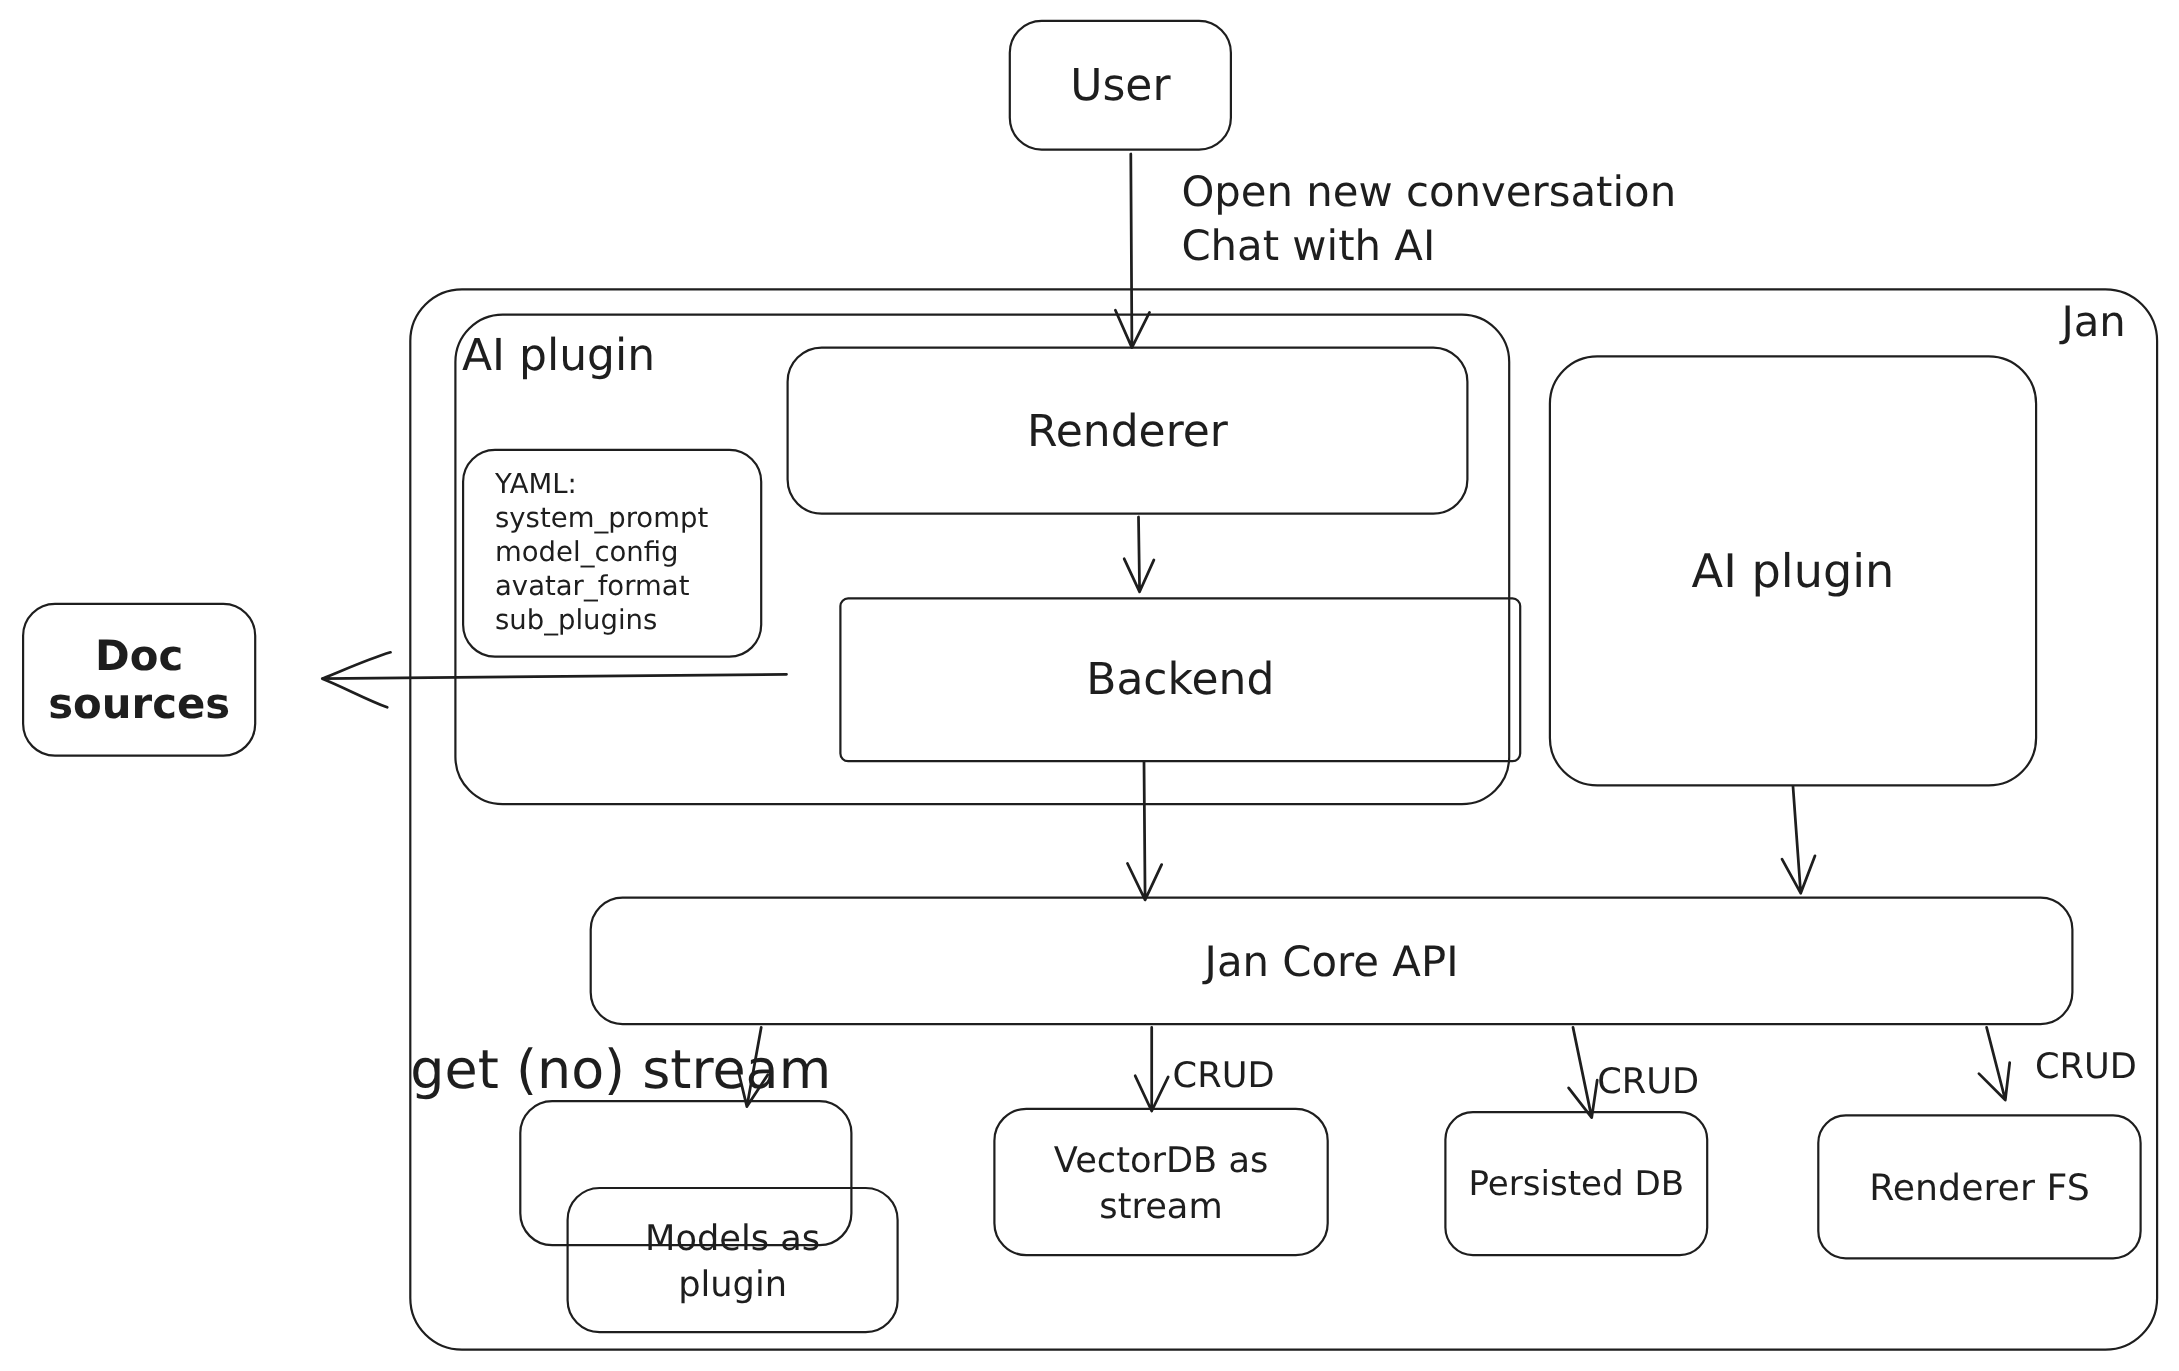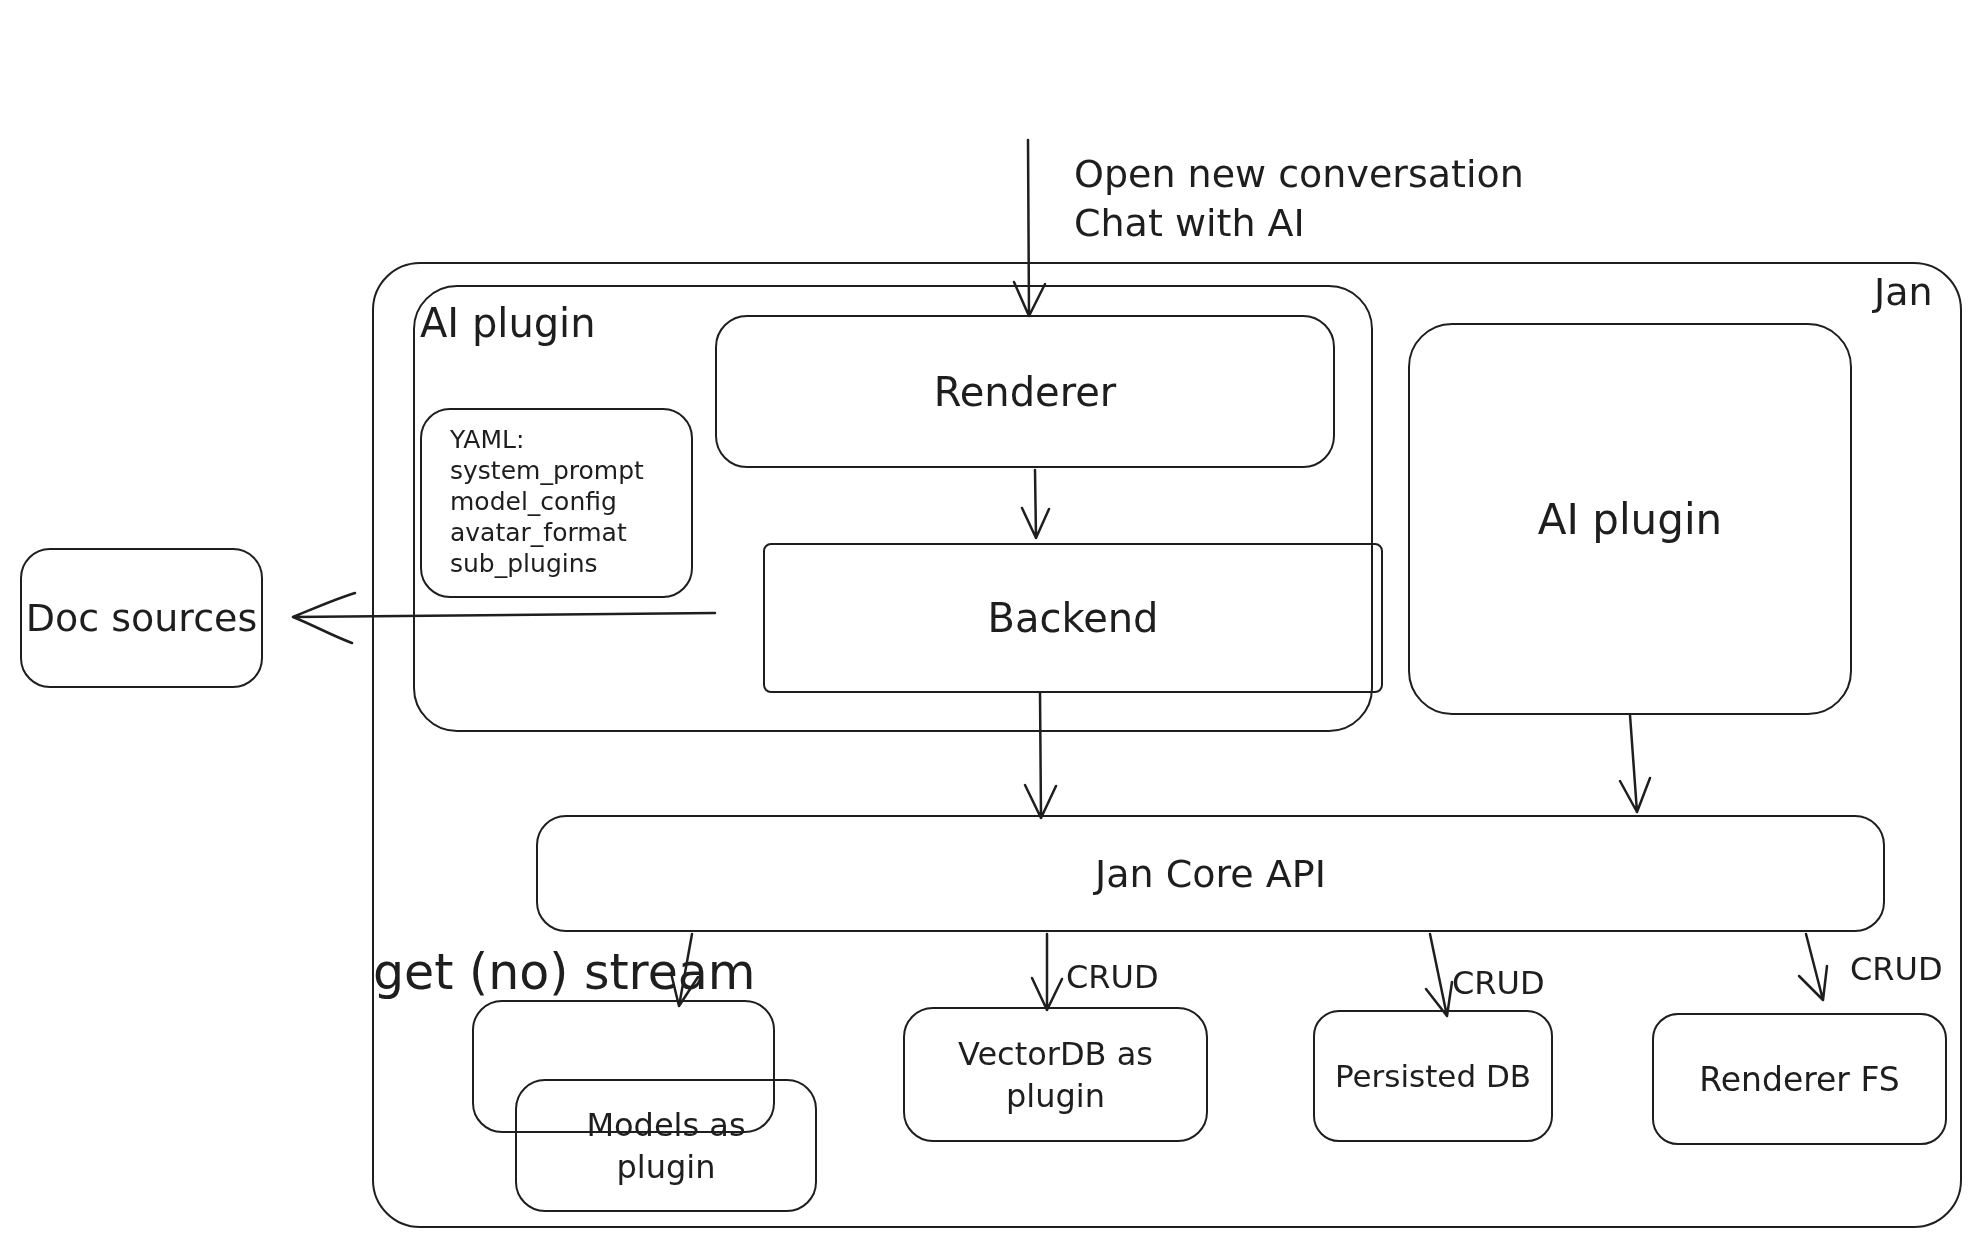--- a/index.html
+++ b/index.html
@@ -27,21 +27,21 @@
   
   #user{left:917px;top:18px;width:203px;height:119px;border-radius:30px;font-size:40px;}
   #jan{left:372px;top:262px;width:1590px;height:966px;border-radius:48px;}
   #jan-label{left:1874px;top:270px;font-size:38px;}
   #ai-plugin-container{left:413px;top:285px;width:960px;height:447px;border-radius:44px;}
   #ai-plugin-container-label{left:420px;top:300px;font-size:40px;}
   #yaml-note{left:420px;top:408px;width:273px;height:190px;border-radius:30px;padding:14px 12px 0 28px;font-size:25px;line-height:31px;}
   #renderer{left:715px;top:315px;width:620px;height:153px;border-radius:32px;font-size:40px;}
   #backend{left:715px;top:543px;width:620px;height:150px;border-radius:8px;font-size:40px;margin-left:48px;}
   #ai-plugin{left:1408px;top:323px;width:444px;height:392px;border-radius:44px;font-size:42px;}
-  #doc-sources{left:20px;top:548px;width:243px;height:140px;border-radius:30px;font-size:38px;}
+  #doc-sources{left:20px;top:548px;width:213px;height:140px;border-radius:30px;font-size:38px;font-weight:bold;}
   #jan-core-api{left:536px;top:815px;width:1349px;height:117px;border-radius:30px;font-size:38px;}
   #models-back{left:472px;top:1000px;width:303px;height:133px;border-radius:30px;}
   #models-as-plugin{left:515px;top:1035px;width:302px;height:133px;border-radius:30px;font-size:32px;line-height:42px;padding:0 28px;margin-top:44px;}
   #vectordb-as-plugin{left:903px;top:1007px;width:305px;height:135px;border-radius:30px;font-size:32px;line-height:42px;padding:0 24px;}
   #persisted-db{left:1313px;top:1010px;width:240px;height:132px;border-radius:26px;font-size:31px;}
   #persisted-db .lbl{white-space:nowrap;}
   #persisted-fs{left:1652px;top:1013px;width:295px;height:132px;border-radius:26px;font-size:33px;}
   #persisted-fs .lbl{white-space:nowrap;}
 
   
@@ -67,20 +67,23 @@
   <span class="floatlbl" id="ai-plugin-container-label">AI plugin</span>
 
   <div class="box" id="yaml-note">
     <div>YAML:</div>
     <div>system_prompt</div>
     <div>model_config</div>
     <div>avatar_format</div>
     <div>sub_plugins</div>
   </div>
 
+  <div class="box centered" id="user">
+    <span class="lbl">User</span>
+  </div>
 
   <div class="box centered" id="renderer">
     <span class="lbl">Renderer</span>
   </div>
 
   <div class="box centered" id="backend">
     <span class="lbl">Backend</span>
   </div>
 
   <div class="box centered" id="ai-plugin">
@@ -94,21 +97,21 @@
   <div class="box centered" id="jan-core-api">
     <span class="lbl">Jan Core API</span>
   </div>
 
   <div class="box" id="models-back"></div>
   <div class="box centered" id="models-as-plugin">
     <span class="lbl">Models as plugin</span>
   </div>
 
   <div class="box centered" id="vectordb-as-plugin">
-    <span class="lbl">VectorDB as plugin</span>
+    <span class="lbl">VectorDB as stream</span>
   </div>
 
   <div class="box centered" id="persisted-db">
     <span class="lbl">Persisted DB</span>
   </div>
 
   <div class="box centered" id="persisted-fs">
     <span class="lbl">Renderer FS</span>
   </div>
 

